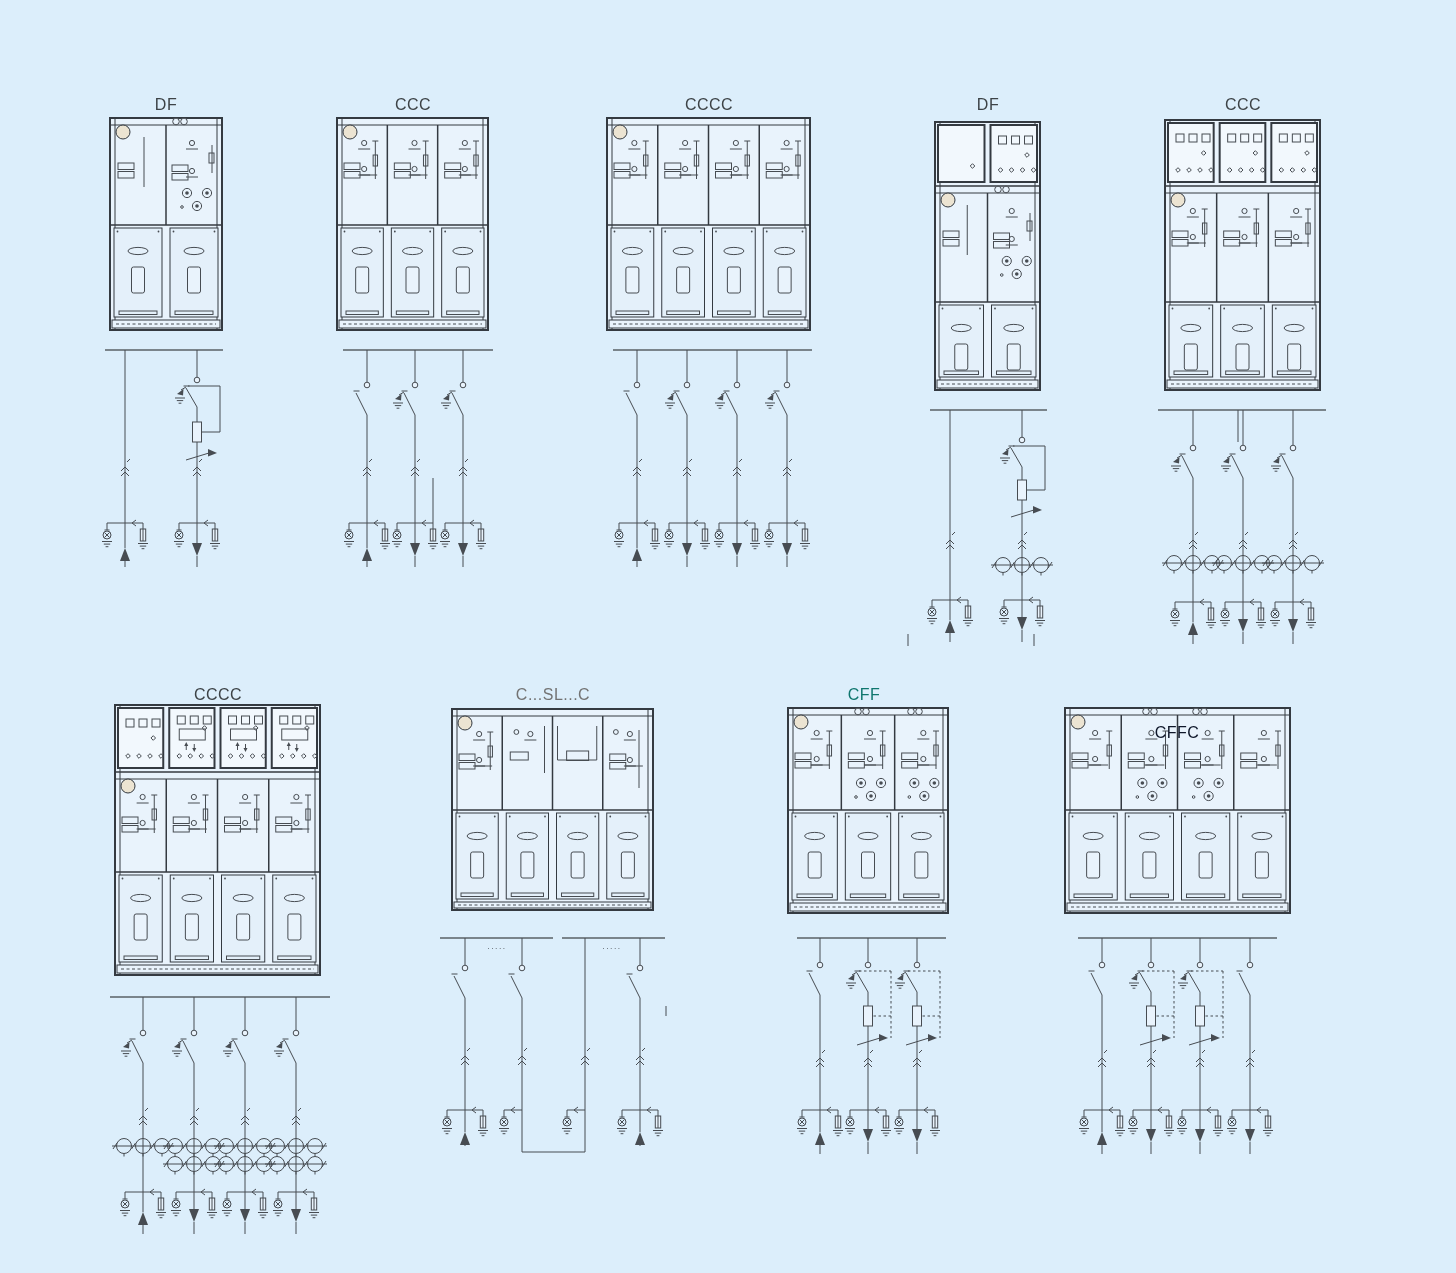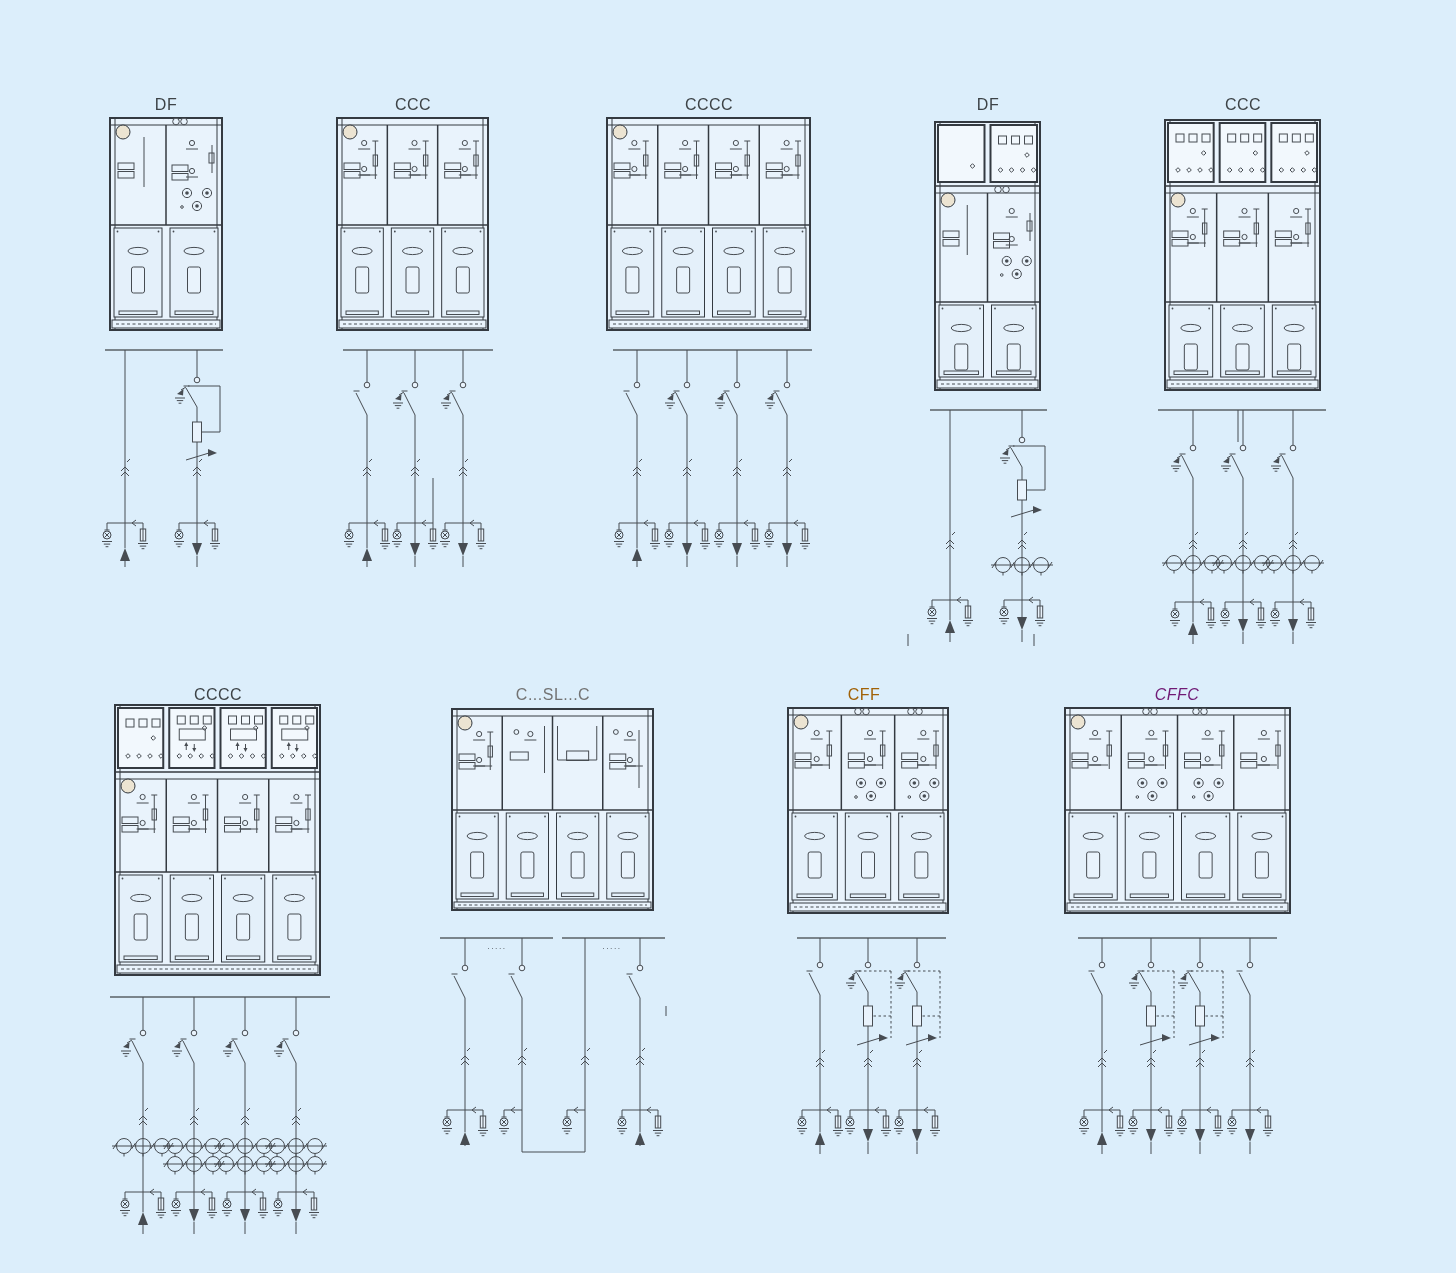--- a/index.html
+++ b/index.html
@@ -2238,15 +2238,15 @@
         </g>
       </g>
     </svg>
   <div class="unit-label" style="left: 166px; top: 96px; color: rgb(61, 67, 71);">DF</div>
   <div class="unit-label" style="left: 413px; top: 96px; color: rgb(61, 67, 71);">CCC</div>
   <div class="unit-label" style="left: 709px; top: 96px; color: rgb(61, 67, 71);">CCCC</div>
   <div class="unit-label" style="left: 988px; top: 96px; color: rgb(61, 67, 71);">DF</div>
   <div class="unit-label" style="left: 1243px; top: 96px; color: rgb(61, 67, 71);">CCC</div>
   <div class="unit-label" style="left: 218px; top: 686px; color: rgb(61, 67, 71);">CCCC</div>
   <div class="unit-label" style="left: 553px; top: 686px; color: #737373;">C...SL...C</div>
-  <div class="unit-label" style="left: 864px; top: 686px; color: #a16207;">CFF</div>
-  <div class="unit-label" style="left: 1177px; top: 686px; color: #701a75; font-style: italic;">CFFC</div>
+  <div class="unit-label" style="left: 864px; top: 686px; color: #0f766e;">CFF</div>
+  <div class="unit-label" style="left: 1177px; top: 724px; color: #0f172a;">CFFC</div>
 </div>
 
 </body></html>

